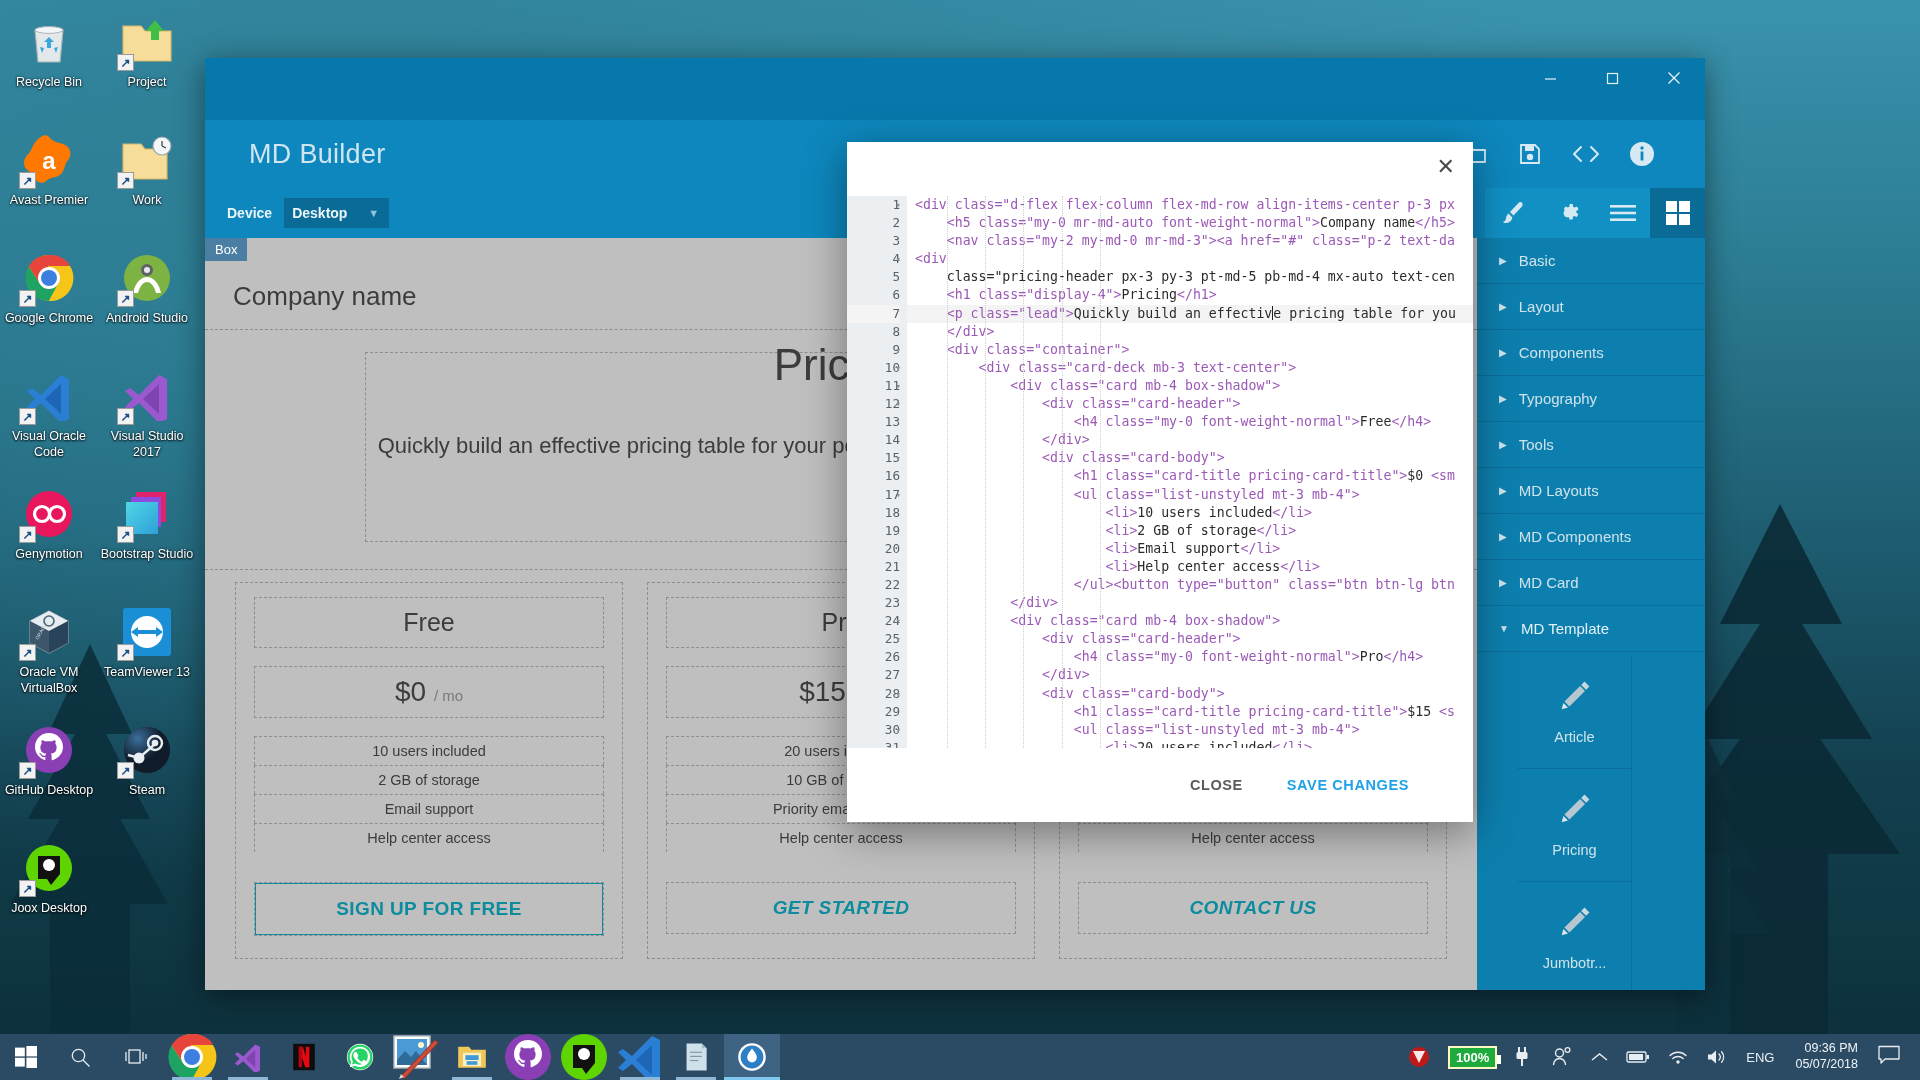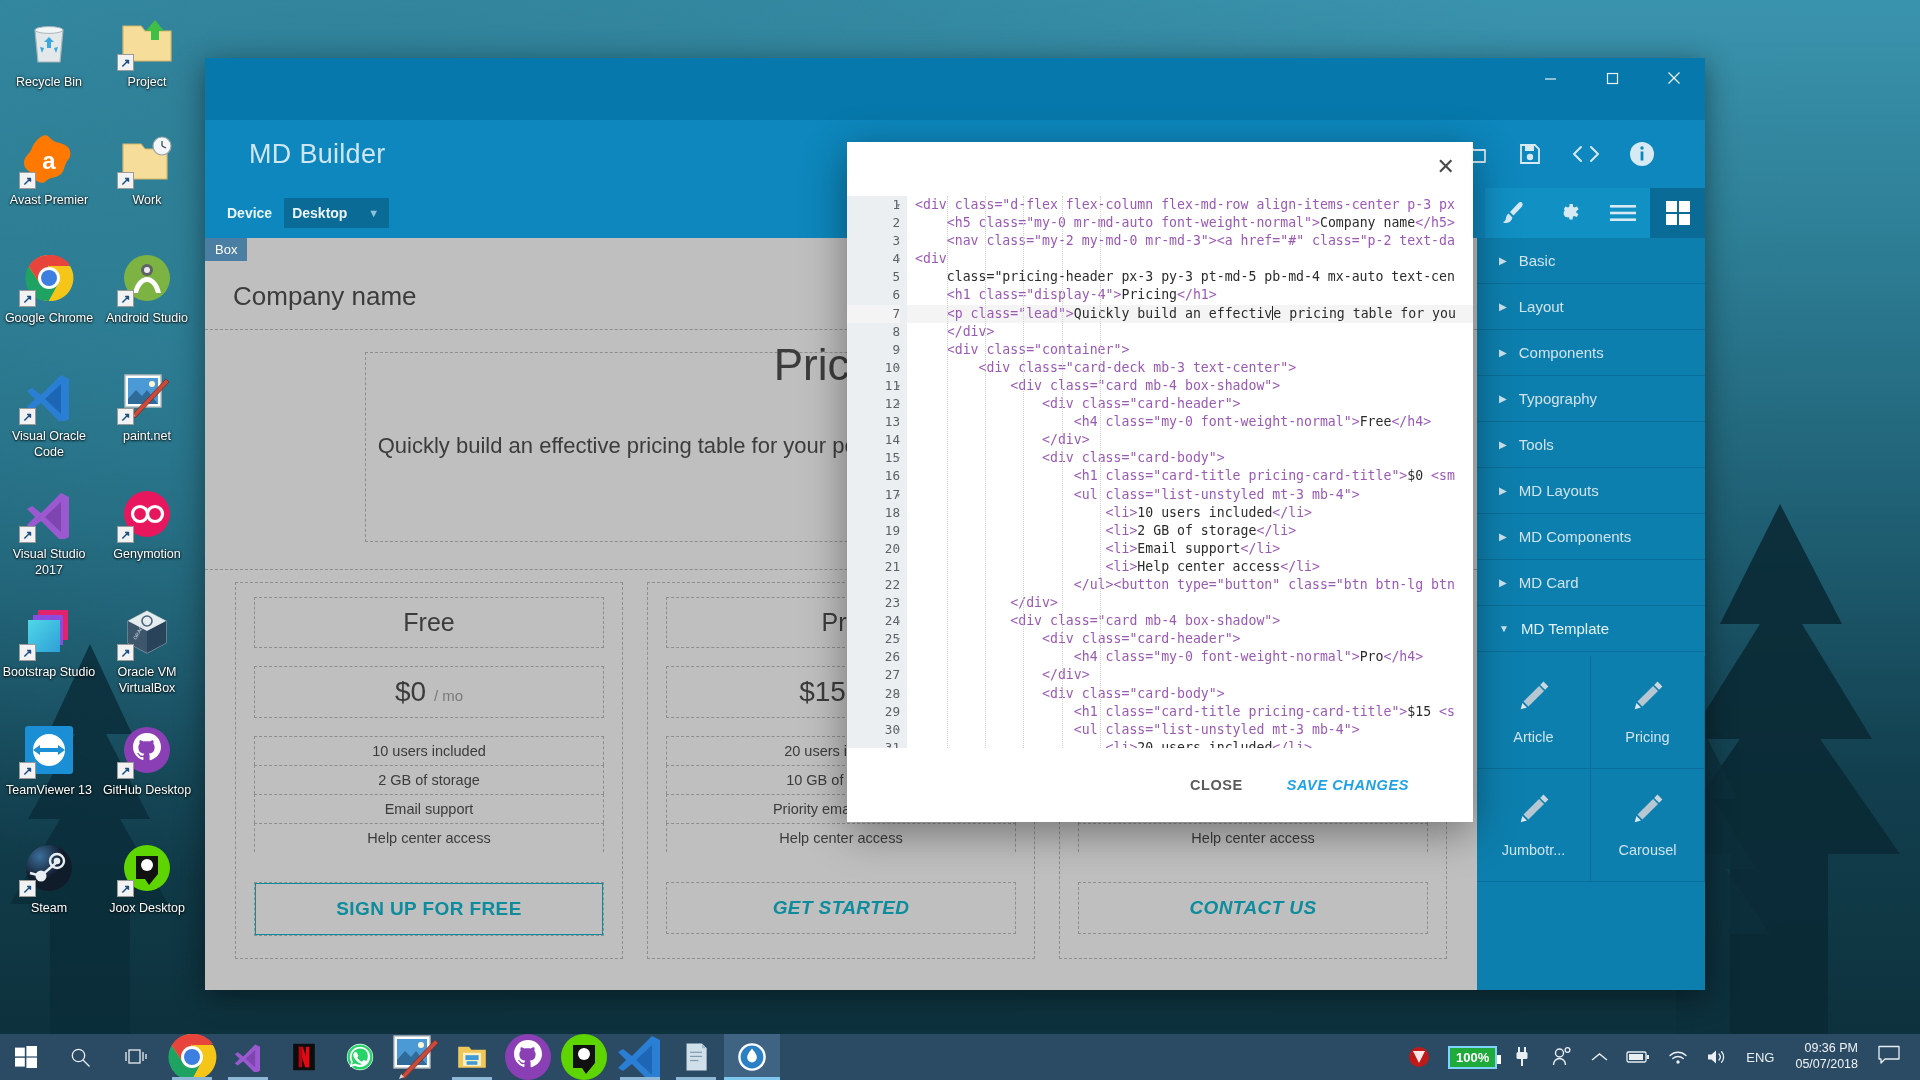--- a/index.html
+++ b/index.html
@@ -123,21 +123,21 @@
   .cat-item {
     height:46px; display:flex; align-items:center; padding-left:22px;
     color:#cfe3ec; font-size:15px; border-bottom:1px solid #0a6f9a; cursor:pointer;
   }
   .cat-item .tri { margin-right:12px; font-size:10px; color:#cfe3ec; }
   .cat-item.open { color:#e3f1f7; }
   #tpl-grid { display:flex; flex-wrap:wrap; padding:4px 0 0 0; }
   .tpl-card {
     width:50%; height:113px; display:flex; flex-direction:column; align-items:center;
     justify-content:center; gap:12px; background:#0d7fae; cursor:pointer;
-    border:1px solid #0a6f9a; border-top:none; border-left:none;
+    border:1px solid #0a6f9a; border-top:none; border-left:none;margin-left:41px;
   }
   .tpl-card .pencil { color:#b9cdd7; }
   .tpl-card .tlabel { font-size:14.5px; color:#cfe3ec; }
   
   #code-modal {
     position:absolute; left:642px; top:84px; width:626px; height:680px;
     background:#fff; box-shadow:0 10px 40px rgba(0,0,0,.40); z-index:50;
     display:flex; flex-direction:column;
   }
   #modal-close {
@@ -167,40 +167,40 @@
   .caret-blink {
     display:inline-block; width:1px; height:14px; background:#222;
     vertical-align:-2px;
   }
   #modal-footer {
     height:74px; display:flex; align-items:center; justify-content:flex-end;
     padding-right:64px; gap:44px; background:#fff;
   }
   .mf-btn { font-size:14.5px; font-weight:bold; letter-spacing:.6px; cursor:pointer; }
   #btn-close-modal { color:#5b5b5b; }
-  #btn-save-changes { color:#1fa2e8;font-style:italic; }
+  #btn-save-changes { color:#1fa2e8; }
   
   #taskbar {
     position:absolute; left:0; bottom:0; width:100%; height:46px;
     background:#2b4a63; display:flex; align-items:center; z-index:90;
   }
   #start-btn { width:52px; height:46px; display:flex; align-items:center; justify-content:center; cursor:pointer;}
   .tb-item { width:56px; height:46px; display:flex; align-items:center; justify-content:center;
              cursor:pointer; position:relative; }
   .tb-item.running:after {
     content:""; position:absolute; bottom:0; left:8px; right:8px; height:3px; background:#8fb8d6;
   }
   .tb-item.active { background:#3f6483; }
   .tb-item.active:after { content:""; position:absolute; bottom:0; left:0; right:0; height:3px; background:#7ec8f0;}
   #tray { margin-left:auto; display:flex; align-items:center; gap:0; padding-right:6px; height:46px;}
   .tray-item { padding:0 9px; height:46px; display:flex; align-items:center; color:#e9eef2;
                font-size:13px; cursor:pointer; }
   #battery-pill {
     background:#1faa3c; color:#fff; font-size:13px; font-weight:bold; padding:2px 6px;
-    border:2px solid #7dd3fc; position:relative;
+    border:2px solid #fef9c3; position:relative;
   }
   #battery-pill:after {
     content:""; position:absolute; right:-6px; top:7px; width:4px; height:9px; background:#fff;
   }
   #clock { text-align:right; line-height:1.25; font-size:12.5px; color:#f0f4f7; padding:0 12px; cursor:pointer;}
   #action-center { padding:0 14px 0 8px; color:#e9eef2; cursor:pointer; }
   .tray-sep { width:4px; }
 </style>
 </head>
 <body>
@@ -298,34 +298,20 @@
     </div>
     <div class="desk-icon">
       <div class="glyph">
         <svg width="50" height="50" viewBox="0 0 50 50">
           <path d="M37 4L17 24 8 17 3 20l8 8-8 8 5 3 9-7 20 20 8-4V8z" fill="#2a7fd4"></path>
           <path d="M37 13L21 28l16 15z" fill="#1d66b5"></path>
         </svg>
         <span class="shortcut-arrow"></span>
       </div>
       <div class="label">Visual Oracle Code</div>
-    </div>
-    <div class="desk-icon">
-      <div class="glyph">
-        <svg width="50" height="46" viewBox="0 0 50 46">
-          <rect x="3" y="2" width="36" height="32" fill="#fff" stroke="#b3bcc1" stroke-width="1.4"></rect>
-          <rect x="6" y="5" width="30" height="26" fill="#4b9ad6"></rect>
-          <path d="M6 26l8-9 6 6 5-6 11 14H6z" fill="#2e6b99"></path>
-          <circle cx="30" cy="11" r="3" fill="#fff8d0"></circle>
-          <path d="M10 42L44 6l3 3L13 45z" fill="#c94b3c" stroke="#8d3227" stroke-width="1"></path>
-          <path d="M8 45l2-5 3 3z" fill="#d8d8d8"></path>
-        </svg>
-        <span class="shortcut-arrow"></span>
-      </div>
-      <div class="label">paint.net</div>
     </div>
     <div class="desk-icon">
       <div class="glyph">
         <svg width="50" height="50" viewBox="0 0 50 50">
           <path d="M37 4L17 24 8 17 3 20l8 8-8 8 5 3 9-7 20 20 8-4V8z" fill="#9b59d0"></path>
           <path d="M37 13L21 28l16 15z" fill="#7e45b0"></path>
         </svg>
         <span class="shortcut-arrow"></span>
       </div>
       <div class="label">Visual Studio 2017</div>

